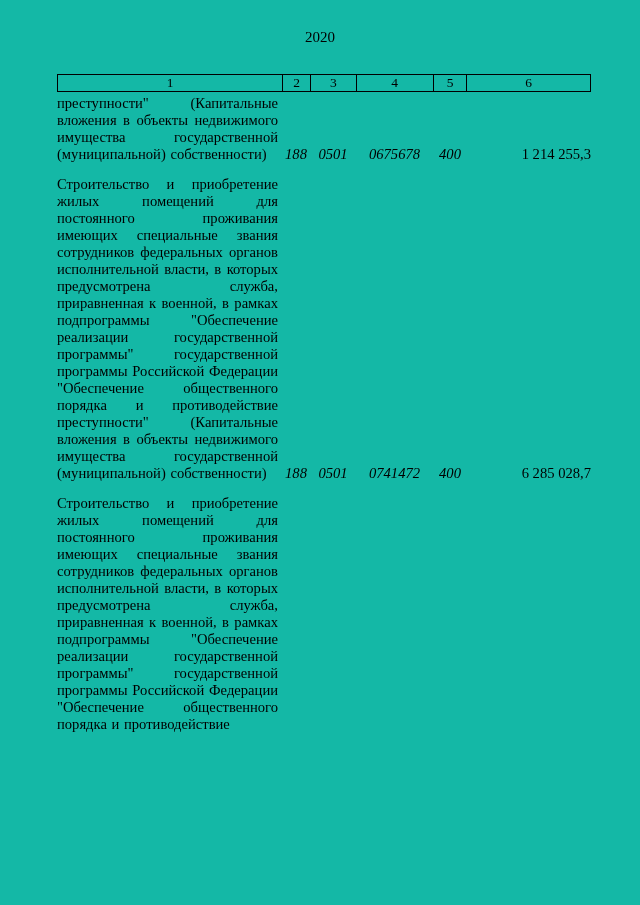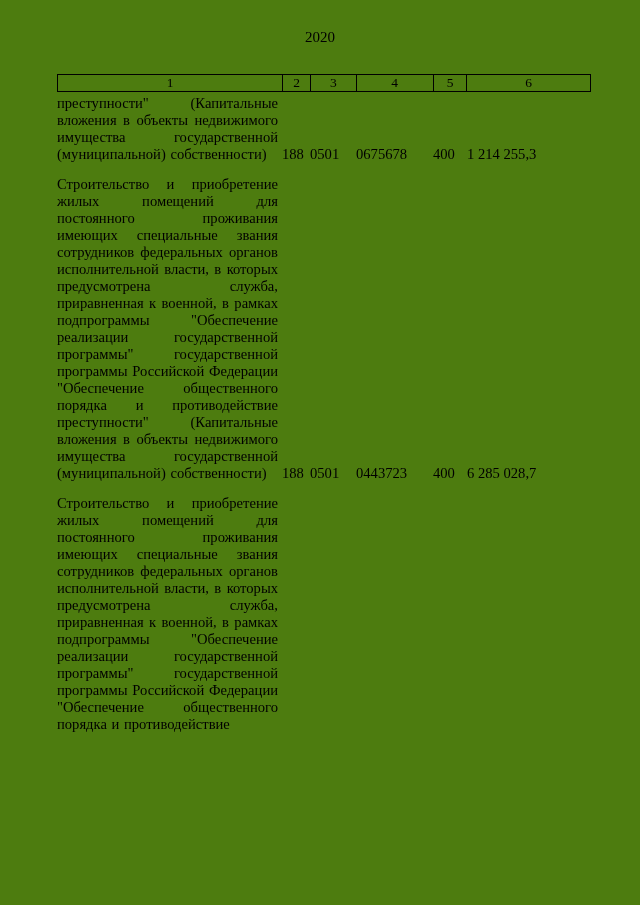--- a/index.html
+++ b/index.html
@@ -1,21 +1,21 @@
 <!DOCTYPE html>
 <html><head>
 <meta charset="utf-8">
 <style>
   * { box-sizing: border-box; margin: 0; padding: 0; }
   html, body { background: #ffffff; }
   .page {
     position: relative;
     width: 640px;
     height: 905px;
-    background: #4d7c0f;
+    background: #14b8a6;
     color: #000000;
     font-family: "Liberation Serif", "DejaVu Serif", serif;
     overflow: hidden;
   }
   .page-number {
     position: absolute;
     top: 28px;
     left: 0;
     right: 0;
     text-align: center;
@@ -56,24 +56,26 @@
     font-size: 14.6px;
     line-height: 17px;
   }
   .cell.name {
     text-align: justify;
     text-align-last: left;
     padding-right: 4px;
     word-spacing: 1px;
   }
   .cell.num {
+    text-align: center;
     white-space: nowrap;
+    font-style: italic;
   }
   .cell.amount {
-    text-align: left;
+    text-align: right;
     white-space: nowrap;
     margin-top: 28px;
   }
 </style>
 </head>
 <body>
 
 <div class="page">
 
   <div class="page-number">2020</div>
@@ -95,21 +97,21 @@
       <div class="cell num col3">0501</div>
       <div class="cell num col4">0675678</div>
       <div class="cell num col5">400</div>
       <div class="cell amount col6">1 214 255,3</div>
     </div>
 
     <div class="trow">
       <div class="cell name col1">Строительство и приобретение жилых помещений для постоянного проживания имеющих специальные звания сотрудников федеральных органов исполнительной власти, в которых предусмотрена служба, приравненная к военной, в рамках подпрограммы "Обеспечение реализации государственной программы" государственной программы Российской Федерации "Обеспечение общественного порядка и противодействие преступности" (Капитальные вложения в объекты недвижимого имущества государственной (муниципальной) собственности)</div>
       <div class="cell num col2">188</div>
       <div class="cell num col3">0501</div>
-      <div class="cell num col4">0443723</div>
+      <div class="cell num col4">0741472</div>
       <div class="cell num col5">400</div>
       <div class="cell amount col6">6 285 028,7</div>
     </div>
 
     <div class="trow">
       <div class="cell name col1">Строительство и приобретение жилых помещений для постоянного проживания имеющих специальные звания сотрудников федеральных органов исполнительной власти, в которых предусмотрена служба, приравненная к военной, в рамках подпрограммы "Обеспечение реализации государственной программы" государственной программы Российской Федерации "Обеспечение общественного порядка и противодействие</div>
       <div class="cell num col2"></div>
       <div class="cell num col3"></div>
       <div class="cell num col4"></div>
       <div class="cell num col5"></div>

